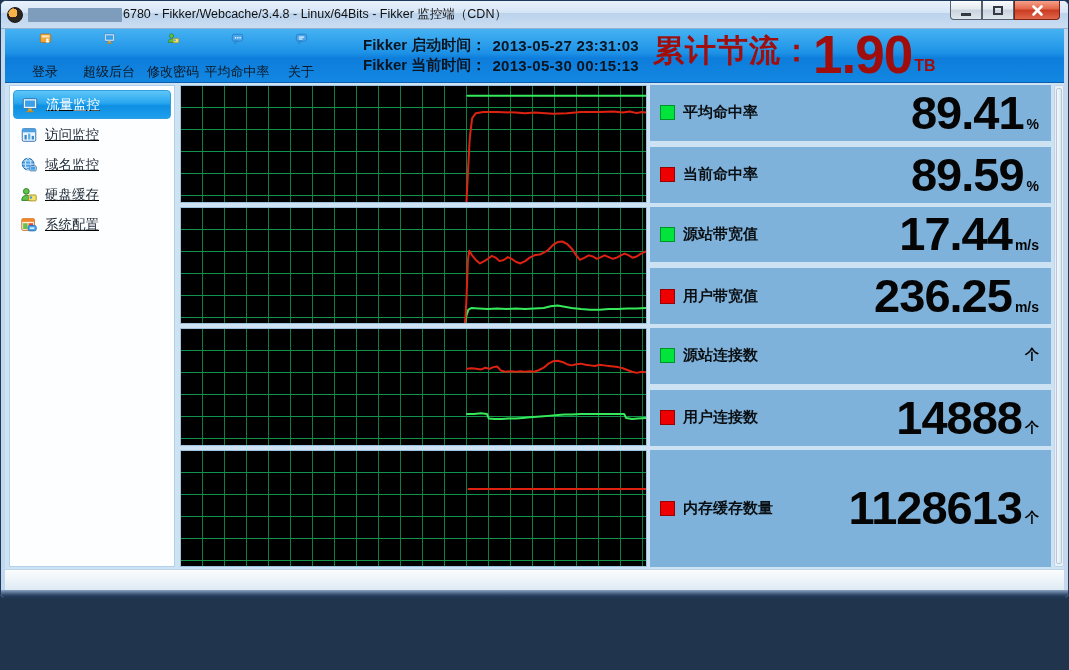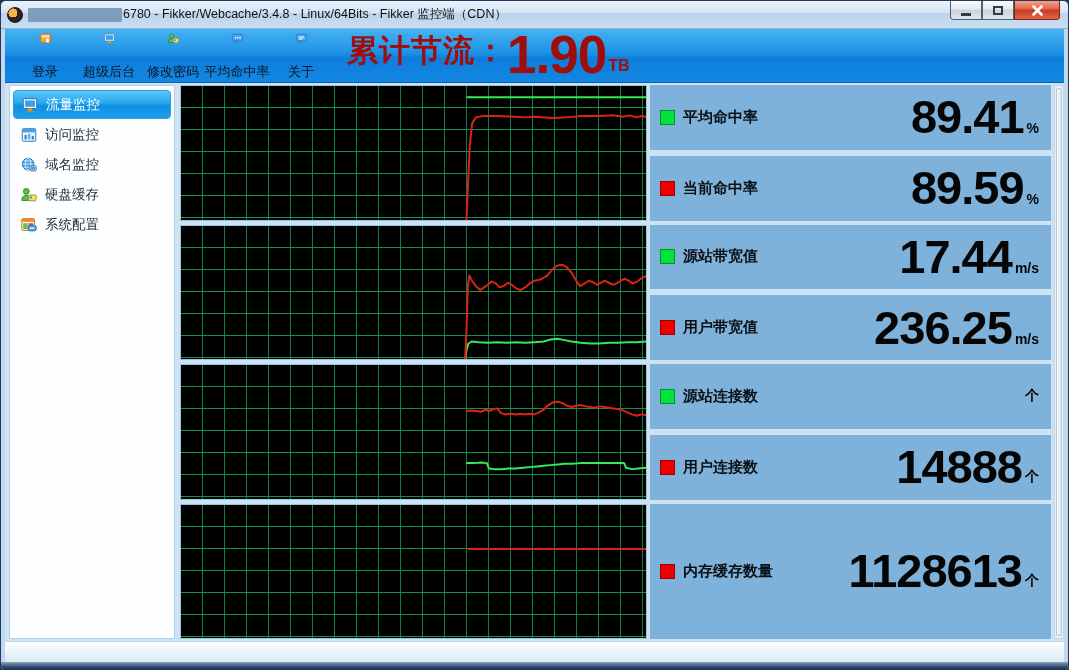--- a/index.html
+++ b/index.html
@@ -1,19 +1,19 @@
 <!DOCTYPE html>
 <html><head>
 <meta charset="utf-8">
 <style>
   * { margin:0; padding:0; box-sizing:border-box; }
   html,body { width:1069px; height:670px; overflow:hidden; background:#20344e;
               font-family:"Liberation Sans","DejaVu Sans",sans-serif; }
 
-  .window { position:relative; width:1069px; height:670px;
+  .window { position:relative; width:1069px; height:598px;
             border:1px solid #1d3a5c; border-radius:6px 6px 4px 4px;
             background:#c3d8ec; overflow:hidden;
             display:flex; flex-direction:column; }
 
   
   .titlebar { height:28px; flex:0 0 28px; display:flex; align-items:center;
               padding:0 6px; background:linear-gradient(#eaf2fb 0%,#d4e4f5 45%,#bcd3ec 46%,#cadef2 100%);
               border-bottom:1px solid #8fb0cf; position:relative; }
   .app-icon { width:16px; height:16px; border-radius:50%;
               background:radial-gradient(circle at 35% 35%, #f9b24a 0 35%, #2b2320 36% 100%);
@@ -48,21 +48,21 @@
   .savings { margin-left:14px; display:flex; align-items:flex-end; color:#9f0d0d; white-space:nowrap; }
   .savings .s-label { font-size:31px; font-weight:bold; line-height:34px; margin-bottom:9px; letter-spacing:1px;}
   .savings .s-value { font-size:53px; font-weight:bold; line-height:44px; letter-spacing:-1px; }
   .savings .s-unit  { font-size:16px; font-weight:bold; margin:0 0 2px 2px; }
 
   
   .content { flex:1 1 auto; display:flex; margin:0 4px; padding:2px 0 2px 4px;
              background:#cde2f2; min-height:0; }
 
   .sidebar { width:166px; flex:0 0 166px; background:#fcfeff;
-             border:1px solid #b2d0ea; margin-right:5px; padding:4px 3px; }
+             border:1px solid #b2d0ea; margin-right:5px; padding:4px 3px;text-decoration:underline; }
   .side-item { height:29px; display:flex; align-items:center; gap:7px; padding:0 7px;
                border-radius:4px; cursor:pointer; margin-bottom:1px; }
   .side-item .s-lbl { font-size:13.5px; color:#1c2834; }
   .side-item.selected { background:linear-gradient(#5ec6f8 0%,#28a6ef 45%,#0d8fe2 55%,#1f9eec 100%);
                border:1px solid #2f9fe0; }
   .side-item.selected .s-lbl { color:#ffffff; }
   .side-item svg { width:18px; height:18px; flex:0 0 18px; }
 
   .main { flex:1 1 auto; display:flex; min-width:0; }
   .charts-col { width:467px; flex:0 0 467px; display:flex; flex-direction:column; gap:4px; }
@@ -160,20 +160,26 @@
     <div class="tb-btn">
       <svg viewBox="0 0 20 20">
         <rect x="2" y="3.5" width="16" height="10.5" rx="3" fill="#4aa6ec" stroke="#1d70b8"></rect>
         <path d="M6 14 L6 18 L10 14 Z" fill="#4aa6ec" stroke="#1d70b8"></path>
         <rect x="6" y="7" width="8" height="1.6" fill="#fff"></rect>
           <rect x="6" y="10" width="5.5" height="1.6" fill="#fff"></rect>
       </svg>
       <span class="lbl">关于</span>
     </div>
 
+    <div class="times">
+      <span class="time-label">Fikker 启动时间：</span>
+      <span class="time-value">2013-05-27 23:31:03</span>
+      <span class="time-label">Fikker 当前时间：</span>
+      <span class="time-value">2013-05-30 00:15:13</span>
+    </div>
 
     <div class="savings">
       <span class="s-label">累计节流：</span>
       <span class="s-value">1.90</span>
       <span class="s-unit">TB</span>
     </div>
   </div>
 
   <div class="content">
 

